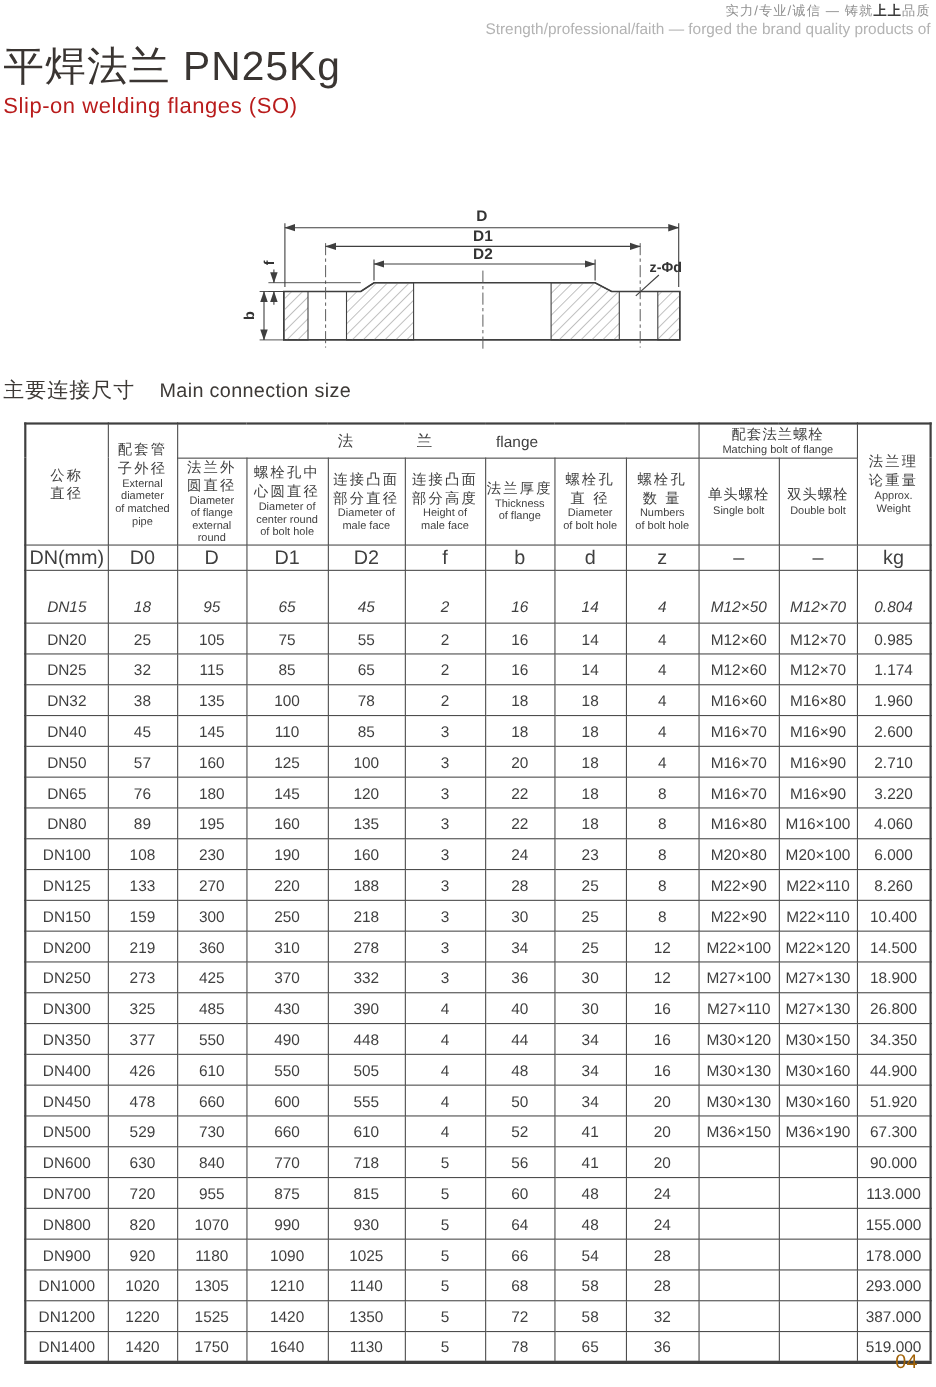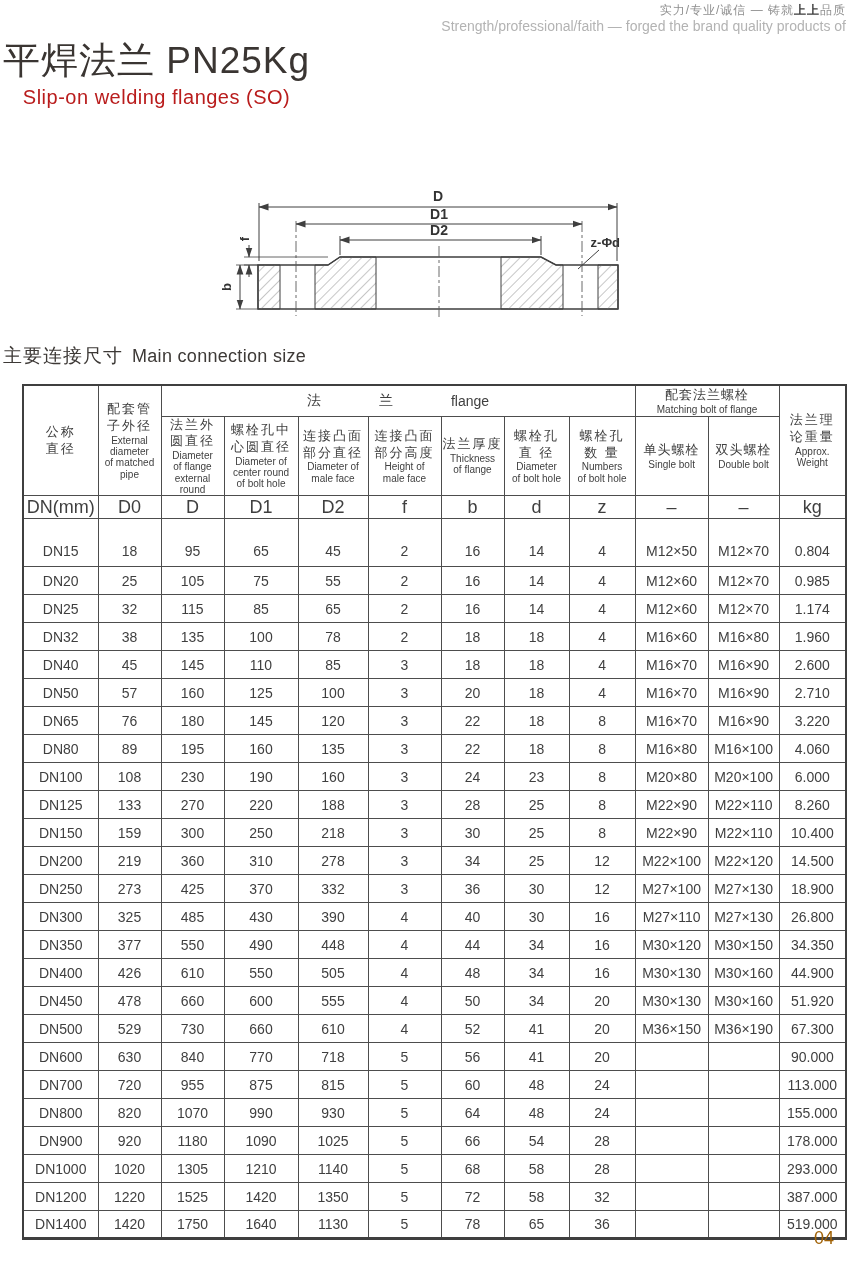--- a/index.html
+++ b/index.html
@@ -10,44 +10,44 @@
     color:#3f3f3f; overflow:hidden;
   }
   
   .brand { position:absolute; top:3px; right:5px; text-align:right; line-height:1.25; }
   .brand .zh-line { font-size:12px; color:#8f8f8f; letter-spacing:1px; }
   .brand .zh-line b { color:#3c3c3c; font-weight:bold;margin-top:48px; }
   .brand .en-line { font-size:14px; color:#b3b3b3; }
   .brand .site { margin-top:5px; font-size:21px; font-style:italic; font-weight:600;
                  color:#66c5e8; letter-spacing:1px; }
   
-  .title-block { position:absolute; left:3px; top:36px; color:#3a3532;text-align:center; }
+  .title-block { position:absolute; left:3px; top:36px; color:#3a3532; }
   .title-block .main { font-size:37px; letter-spacing:1px; }
   .title-block .sub  { font-size:20px; color:#b91c1c; margin-top:0; letter-spacing:.5px; }
   
   .diagram { position:absolute; left:208px; top:183px; width:455px; height:145px; }
   
   .section-title { position:absolute; left:3px; top:344px; color:#3d3936; }
   .section-title .zh { font-size:19px; letter-spacing:1px; }
-  .section-title .en { font-size:18px; margin-left:9px; letter-spacing:.3px; }
+  .section-title .en { font-size:18px; margin-left:22px; letter-spacing:.3px; }
   
   .tbl-wrap { position:absolute; left:22px; top:384px; }
   table { border-collapse:collapse; table-layout:fixed; width:823px;
           border:2px solid #3f3f3f; border-bottom:3px solid #3f3f3f; }
   th,td { border:1px solid #4d4d4d; text-align:center; vertical-align:middle;
           padding:0 1px; font-weight:normal; color:#3f3f3f; overflow:hidden; }
   tr.h1 { height:31px; }
   tr.h2 { height:78px; }
   tr.h3 { height:23px; }
   .zh { display:block; font-size:13px; letter-spacing:2px; line-height:1.3; white-space:pre-line; }
   .en { display:block; font-size:10px; letter-spacing:0; line-height:1.12; white-space:pre-line; }
   .grp-flange { display:flex; justify-content:center; align-items:center; gap:58px; font-size:14px; }
   tr.h3 th { font-size:18px; }
   tbody td { font-size:14px; height:28px; }
-  tbody tr:first-child td { height:48px; vertical-align:bottom; padding-bottom:7px; }
+  tbody tr:first-child td { height:48px; vertical-align:bottom; padding-bottom:7px;font-style:italic; }
   
   .page-num { position:absolute; right:17px; top:1228px; font-size:18px; color:#a16207; }
   
   svg text { font-family:"Liberation Sans","DejaVu Sans",sans-serif; fill:#333; }
 </style>
 </head>
 <body>
 
 <div class="brand">
   <div class="zh-line"><span>实力/专业/诚信 — 铸就</span><b>上上</b><span>品质</span></div>

